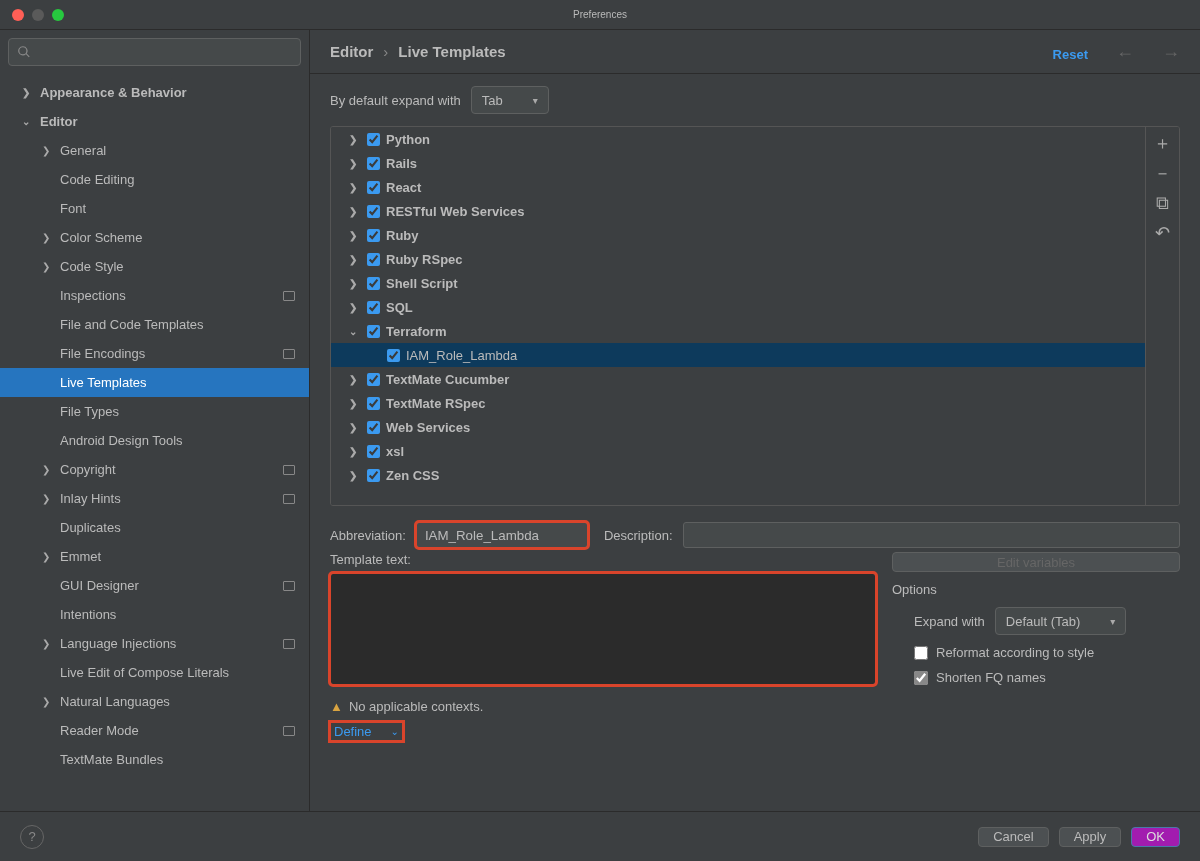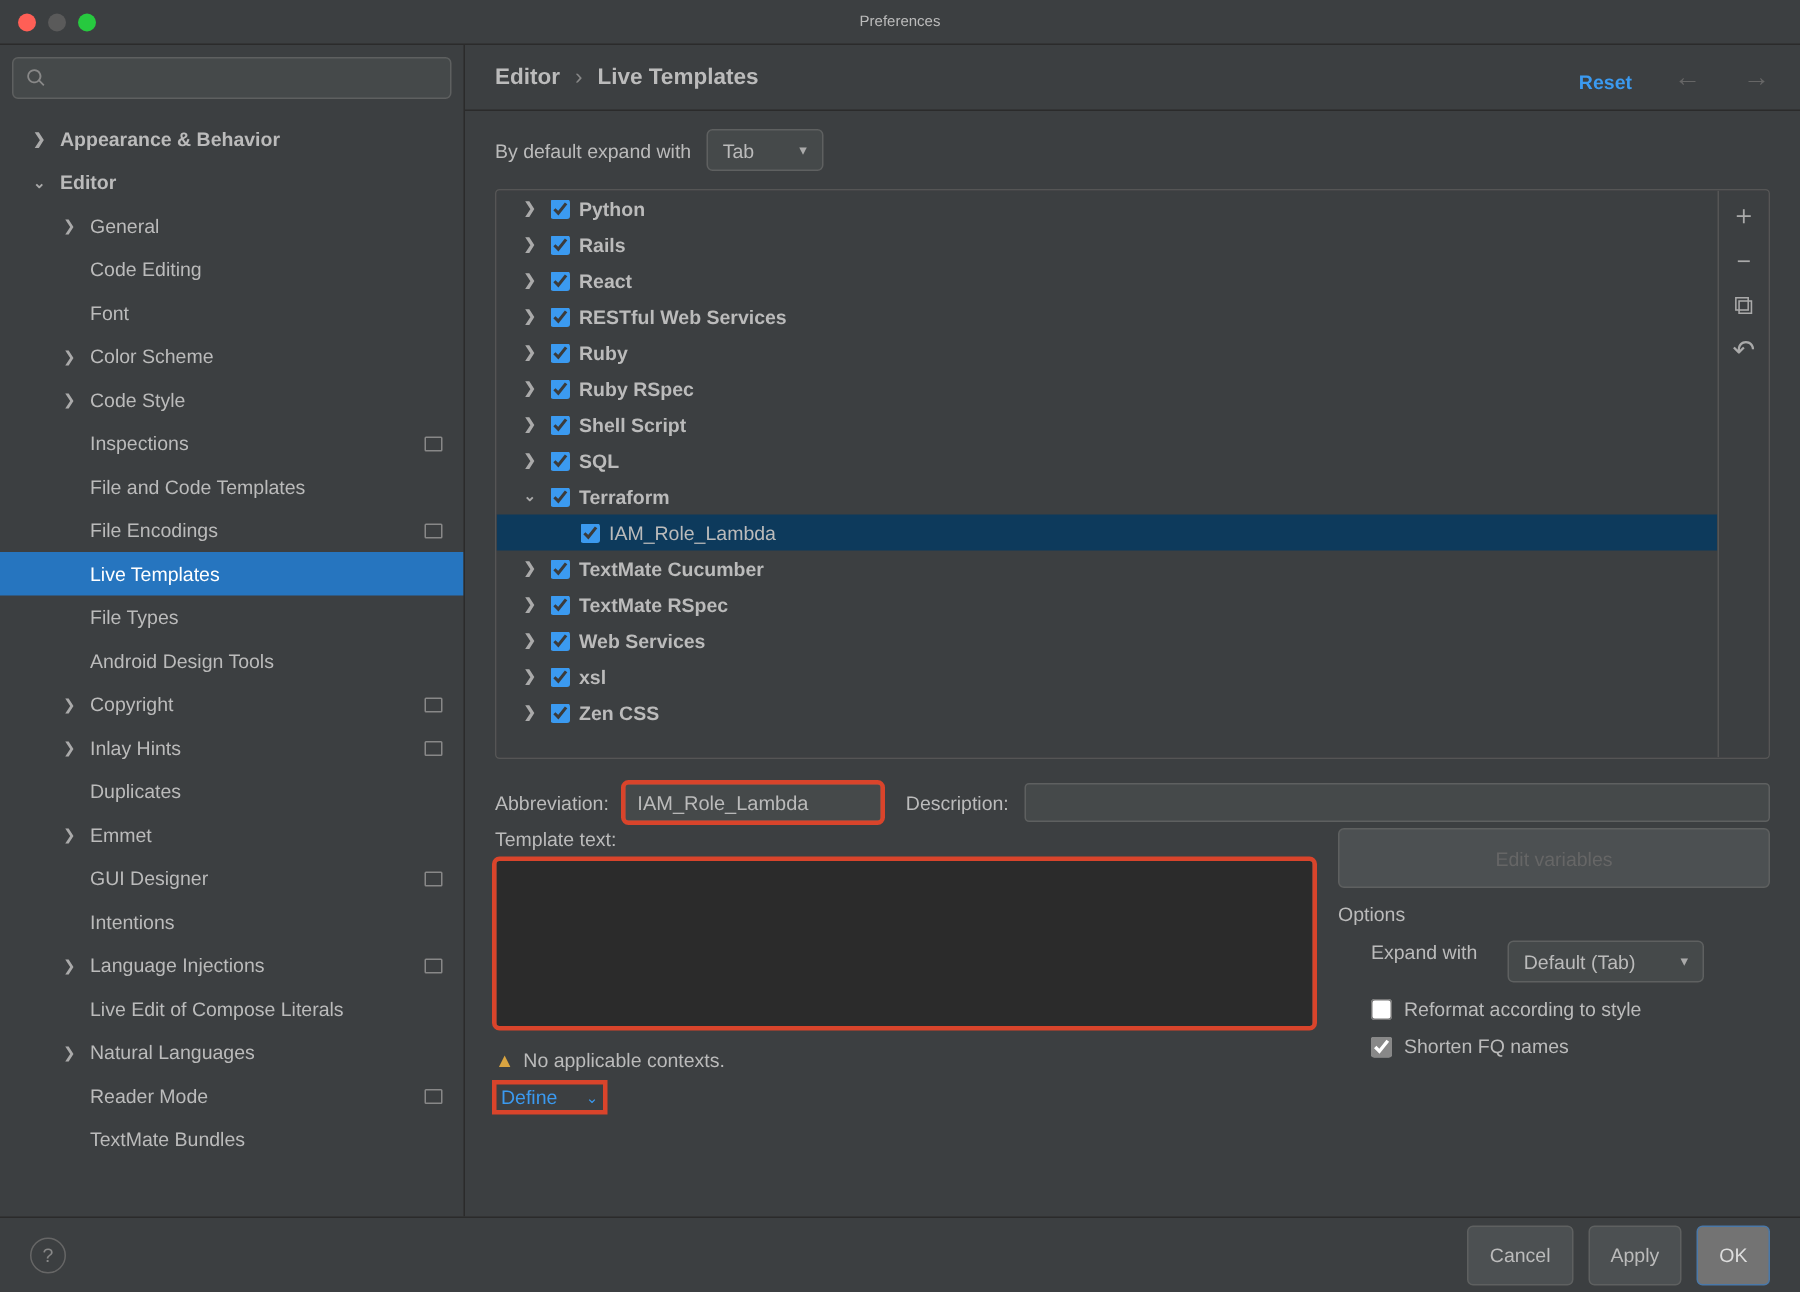--- a/index.html
+++ b/index.html
@@ -179,32 +179,32 @@
   border-radius: 3px;
 }
 .warn-row { display: flex; align-items: center; gap: 6px; margin-top: 8px; color:#bbb; }
 .warn-icon { color: #d9a441; }
 .define-link { color: #3b9af0; margin-top: 2px; display: inline-flex; align-items: center; gap:19px; padding: 2px 4px; }
 .options-col { width: 288px; display: flex; flex-direction: column; gap: 10px; }
 .btn {
   background: #4c5052;
   border: 1px solid #5e6060;
   border-radius: 4px;
-  height: 40px;
+  height: 20px;
   display: inline-flex;
   align-items: center;
   justify-content: center;
   padding: 0 14px;
   color: #bbb;
   cursor: pointer;
 }
 .btn.disabled { color: #666; }
-.btn.primary { background: #737373; border-color: #4a78a8; color: #ddd; }
+.btn.primary { background: #a21caf; border-color: #4a78a8; color: #ddd; }
 .options-title { font-weight: normal; color: #bbb; }
-.opt-row { display: flex; align-items: flex-start; gap: 20px; padding-left: 22px; }
+.opt-row { display: flex; align-items: center; gap: 10px; padding-left: 22px; }
 .checkbox-row { display: flex; align-items: center; gap: 8px; padding-left: 22px; }
 .checkbox-row input { accent-color: #888; width:14px; height:14px; }
 .footer {
   height: 50px;
   border-top: 1px solid #2b2b2b;
   display: flex;
   align-items: center;
   justify-content: space-between;
   padding: 0 20px;
 }

